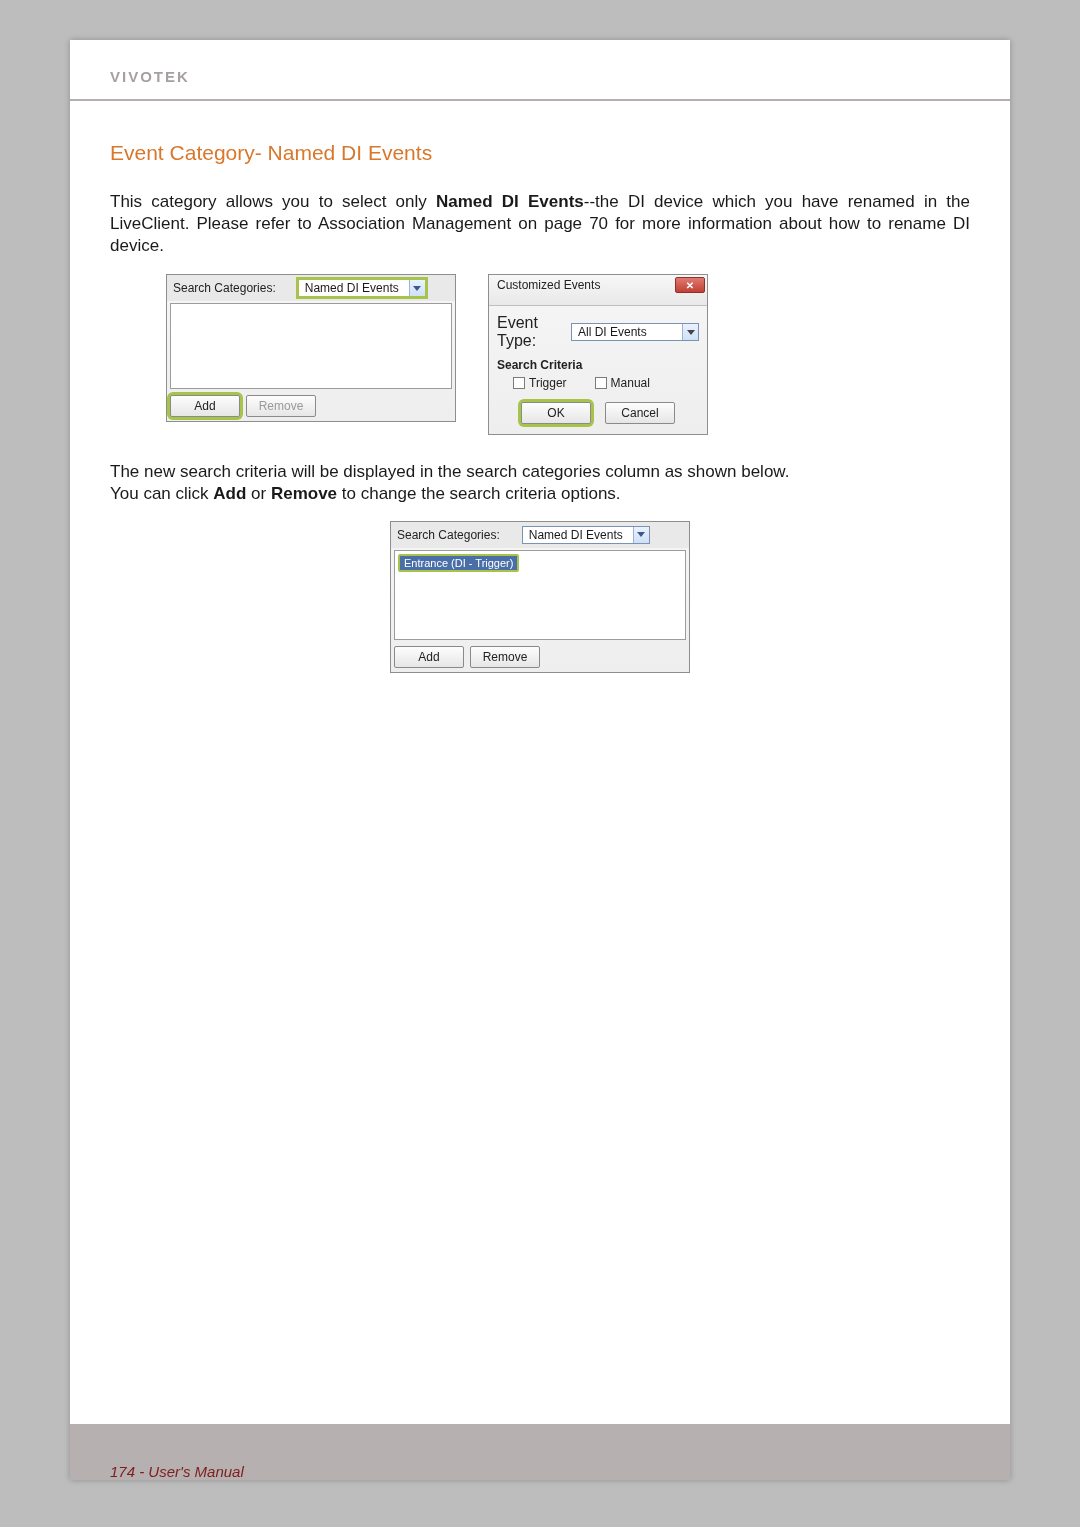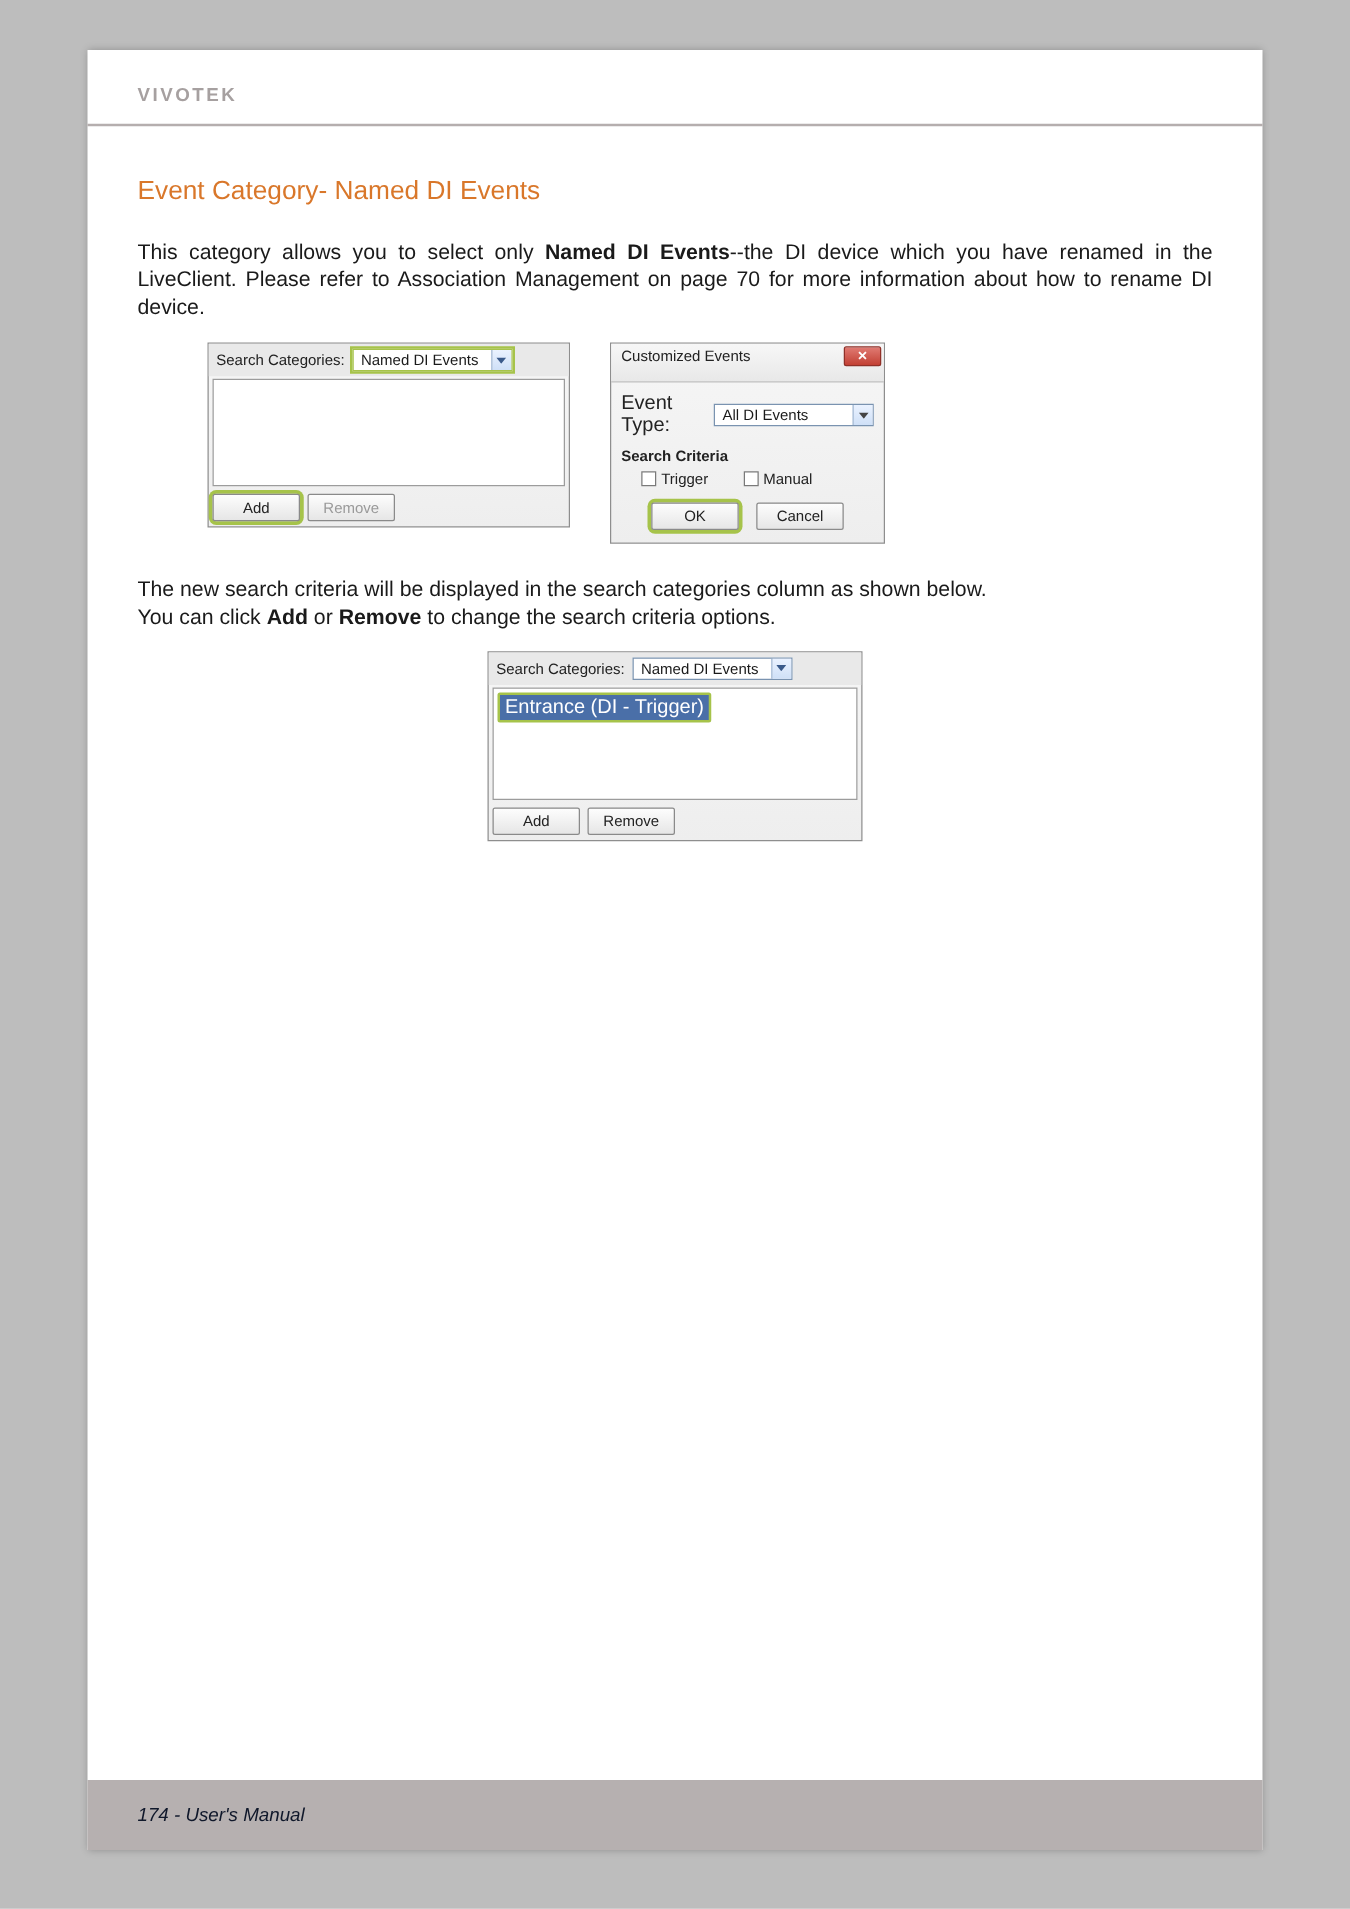--- a/index.html
+++ b/index.html
@@ -49,21 +49,21 @@
   .panel {
     background: linear-gradient(#f6f6f6, #eeeeee);
     border: 1px solid #8e8e8e;
     font-family: Tahoma, Arial, sans-serif;
     font-size: 12px; color: #222;
   }
 
   
   .sc-panel { width: 290px; }
   .sc-header {
-    display: flex; align-items: center; gap: 6px;
+    display: flex; align-items: center; gap: 22px;
     padding: 4px 6px 4px 6px;
     background: #e9e9e9;
   }
   .combo {
     display: inline-flex; align-items: stretch;
     border: 1px solid #7a93b0; background: #ffffff; height: 18px;
   }
   .combo.hl { border-color: #a6c34a; outline: 2px solid #a6c34a; }
   .combo .combo-text {
     padding: 1px 6px; font-size: 12px; color: #1a1a1a; min-width: 110px;
@@ -124,31 +124,31 @@
   .shot-row-2 { margin: 16px 0 0 0; display: flex; justify-content: center; }
   .sc-panel-2 { width: 300px; }
   .sc-list-2 {
     height: 90px; background: #ffffff; margin: 2px 3px 4px 3px;
     border: 1px solid #9c9c9c;
   }
   .entry-item {
     margin: 3px 3px 0 3px;
     padding: 1px 4px;
     border: 2px solid #a6c34a; border-radius: 2px;
-    color: #fff; background: #4a6fa8; font-size: 16px;
+    color: #fff; background: #4a6fa8; font-size: 11px;
     display: inline-block;
   }
 
   .footer {
     position: absolute; left: 0; bottom: 0;
     width: 100%; height: 56px;
     background: #b6b0b0;
-    display: flex; align-items: center;
+    display: flex; align-items: flex-end;
     padding-left: 40px;
-    color: #0f172a; font-style: italic; font-size: 15px;
+    color: #7f1d1d; font-style: italic; font-size: 15px;
   }
 </style>
 </head>
 <body>
 
 <div class="page">
 
   <div class="header-bar">
     <div class="brand">VIVOTEK</div>
   </div>

